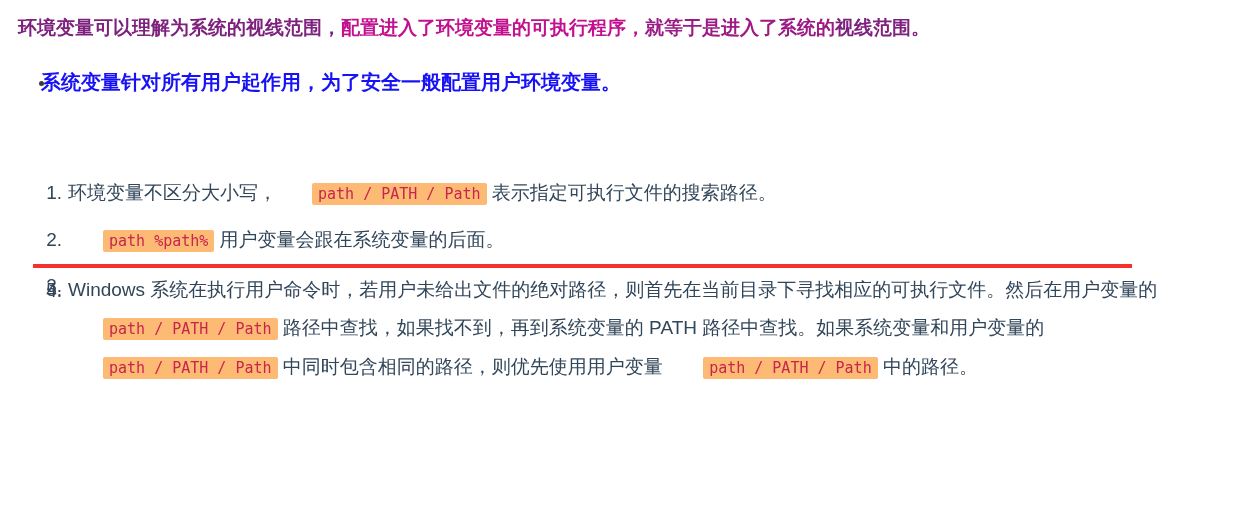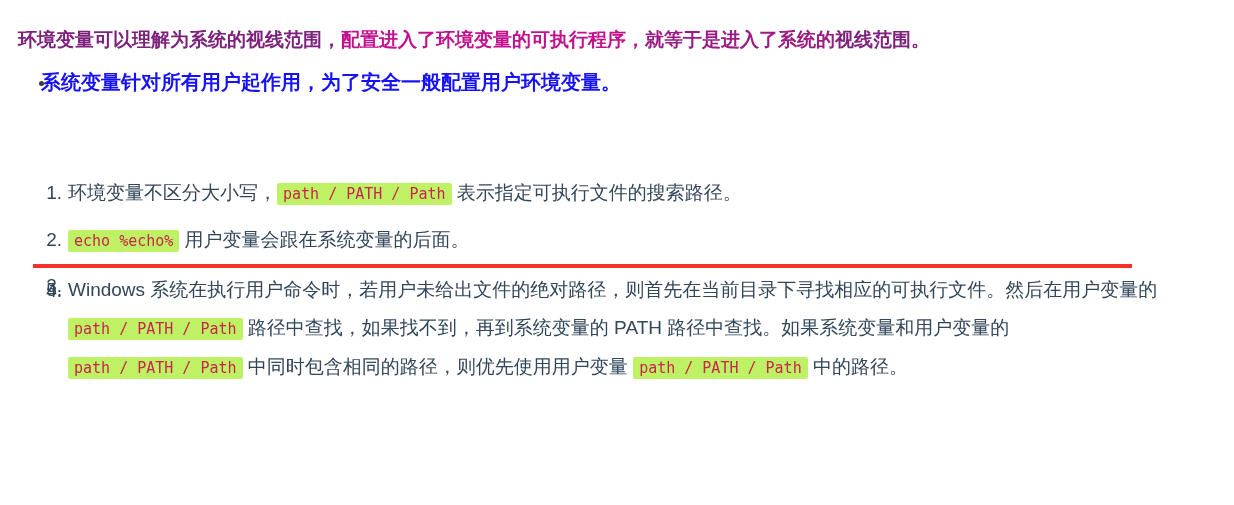--- a/index.html
+++ b/index.html
@@ -20,21 +20,21 @@
     position: relative;
     width: 1234px;
     height: 505px;
     box-sizing: border-box;
   }
 
   
   .heading {
     position: absolute;
     left: 18px;
-    top: 27px;
+    top: 15px;
     font-size: 19px;
     font-weight: bold;
     letter-spacing: 0px;
     white-space: nowrap;
     line-height: 26px;
   }
   .heading .seg-a { color: #7d217d; }
   .heading .seg-b { color: #c2108e; }
   .heading .seg-c { color: #9b1a84; }
   .heading .seg-d { color: #7d217d; }
@@ -114,26 +114,27 @@
     line-height: 40px;
   }
   .numbered > li.highlight .num {
     left: 5px;
     line-height: 40px;
   }
 
   
   code {
     font-family: "DejaVu Sans Mono", "Liberation Mono", monospace;
-    background: #bef264;
+    background: #fdba74;
     color: #c7254e;
     font-size: 15px;
     padding: 2px 6px;
     border-radius: 2px;
     white-space: pre;
+    margin-left: 35px;
   }
 
   .txt { white-space: pre-wrap; }
 </style>
 </head>
 <body>
 
 <div class="page">
 
   <div class="heading">
@@ -147,21 +148,21 @@
     </li>
   </ul>
 
   <ol class="numbered">
     <li>
       <span class="num">1.</span>
       <span class="txt">环境变量不区分大小写，<code>path / PATH / Path</code> 表示指定可执行文件的搜索路径。</span>
     </li>
     <li>
       <span class="num">2.</span>
-      <span class="txt"><code>echo %echo%</code> 用户变量会跟在系统变量的后面。</span>
+      <span class="txt"><code>path %path%</code> 用户变量会跟在系统变量的后面。</span>
     </li>
     <li class="highlight">
       <span class="num">3.</span>
     </li>
     <li>
       <span class="num">4.</span>
     </li>
     <li class="wrap">
       <span class="num">5.</span>
       <span class="txt">Windows 系统在执行用户命令时，若用户未给出文件的绝对路径，则首先在当前目录下寻找相应的可执行文件。然后在用户变量的 <code>path / PATH / Path</code> 路径中查找，如果找不到，再到系统变量的 PATH 路径中查找。如果系统变量和用户变量的 <code>path / PATH / Path</code> 中同时包含相同的路径，则优先使用用户变量 <code>path / PATH / Path</code> 中的路径。</span>

